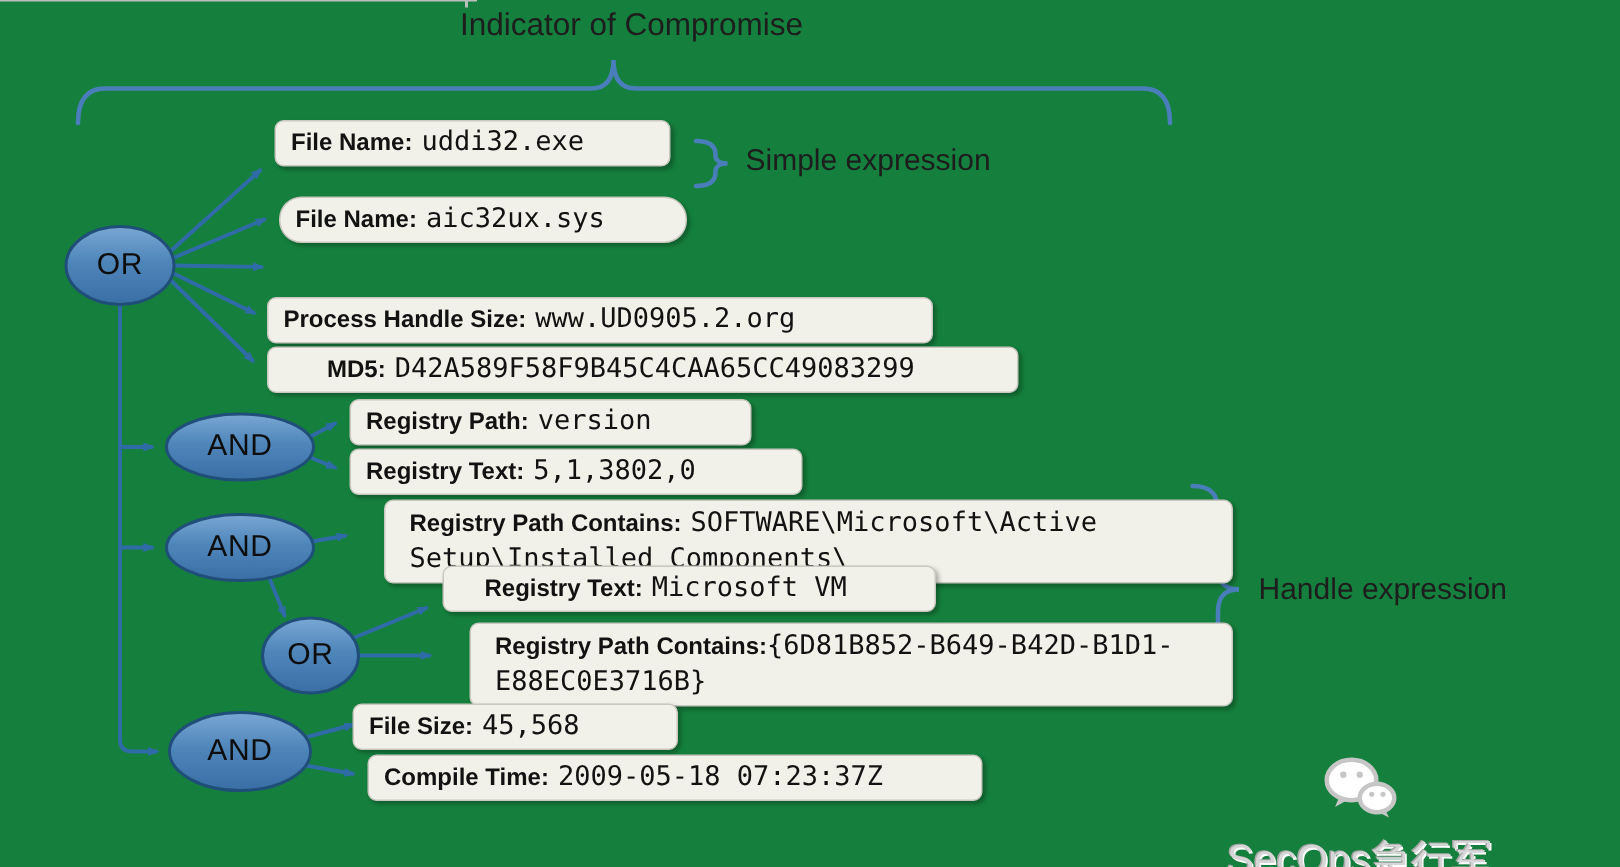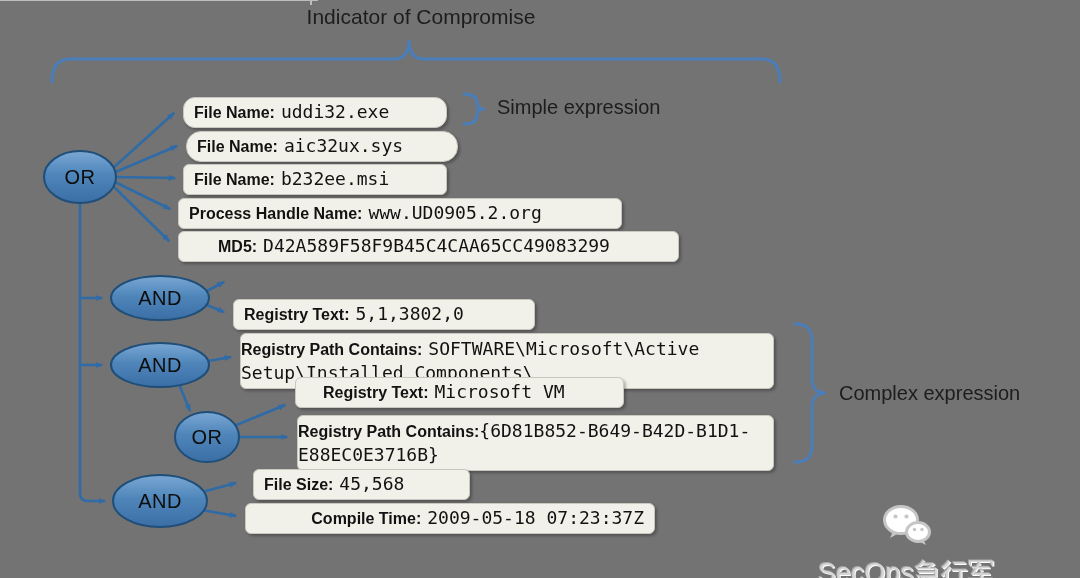--- a/index.html
+++ b/index.html
@@ -1,38 +1,38 @@
 <!DOCTYPE html>
 <html><head>
 <meta charset="utf-8">
 <style>
   html,body{margin:0;padding:0;background:#ffffff;}
   #stage{
-    position:relative;width:1080px;height:578px;background:#737373;overflow:hidden;
+    position:relative;width:1080px;height:578px;background:#15803d;overflow:hidden;
     font-family:"Liberation Sans",sans-serif;
   }
   .abs{position:absolute;}
   #svg-layer{position:absolute;left:0;top:0;width:1080px;height:578px;}
   
   .fig-title{left:271px;top:5px;width:300px;text-align:center;font-size:21px;color:#1d1d1d;}
   .expr-label{font-size:20px;color:#1d1d1d;white-space:nowrap;}
   #simple-label{left:497px;top:96px;}
   #complex-label{left:839px;top:382px;}
   
   .node-label{
     transform:translate(-50%,-50%);font-weight:normal;font-size:20px;color:#0d0d0d;
     letter-spacing:.5px;white-space:nowrap;
   }
   
   .box{
     background:#f2f1e9;border:1px solid #c9c8c0;border-radius:6px;
     padding:2px 10px;line-height:24px;box-shadow:2px 2px 3px rgba(0,0,0,0.28);
     color:#121212;
   }
-  .box.two-line{padding:3px 0;line-height:23px;}
+  .box.two-line{padding:3px 16px;line-height:23px;margin-left:16px;}
   .box b{font-weight:bold;font-size:16px;font-family:"Liberation Sans",sans-serif;}
   .box .val{font-family:"DejaVu Sans Mono",monospace;font-size:18px;margin-left:6px;}
   .box .val.no-gap{margin-left:0;}
   
   .caption{left:4px;top:545px;font-family:"DejaVu Sans",sans-serif;font-weight:bold;font-size:17px;color:#0b0b0b;}
   
   #watermark{left:818px;top:503px;display:flex;align-items:center;gap:6px;flex-direction:column;}
   #watermark .wm-text{
     font-size:27px;color:#d6d6d6;white-space:nowrap;
     text-shadow:-1px -1px 0 #a8a8a8, 1px 1px 0 #ffffff;
@@ -89,59 +89,59 @@
 
     <ellipse cx="80" cy="177" rx="36" ry="26" fill="url(#nodeGrad)" stroke="#1f4e79" stroke-width="2"></ellipse>
     <ellipse cx="160" cy="298" rx="49" ry="22" fill="url(#nodeGrad)" stroke="#1f4e79" stroke-width="2"></ellipse>
     <ellipse cx="160" cy="365" rx="49" ry="22" fill="url(#nodeGrad)" stroke="#1f4e79" stroke-width="2"></ellipse>
     <ellipse cx="207" cy="437" rx="32" ry="25" fill="url(#nodeGrad)" stroke="#1f4e79" stroke-width="2"></ellipse>
     <ellipse cx="160" cy="501" rx="47" ry="26" fill="url(#nodeGrad)" stroke="#1f4e79" stroke-width="2"></ellipse>
   </svg>
 
   <div class="abs fig-title">Indicator of Compromise</div>
   <div class="abs expr-label" id="simple-label">Simple expression</div>
-  <div class="abs expr-label" id="complex-label">Complex expression</div>
+  <div class="abs expr-label" id="complex-label">Handle expression</div>
 
   <div class="abs node-label" style="left:80px;top:177px;">OR</div>
   <div class="abs node-label" style="left:160px;top:298px;">AND</div>
   <div class="abs node-label" style="left:160px;top:365px;">AND</div>
   <div class="abs node-label" style="left:207px;top:437px;">OR</div>
   <div class="abs node-label" style="left:160px;top:501px;">AND</div>
 
-  <div class="abs box" style="left:183px;top:97px;width:242px;border-radius:12px;">
+  <div class="abs box" style="left:183px;top:80px;width:242px;">
     <b>File Name:</b><span class="val">uddi32.exe</span>
   </div>
   <div class="abs box" style="left:186px;top:131px;width:250px;border-radius:15px;">
     <b>File Name:</b><span class="val">aic32ux.sys</span>
   </div>
-  <div class="abs box" style="left:183px;top:164px;width:242px;">
-    <b>File Name:</b><span class="val">b232ee.msi</span>
-  </div>
   <div class="abs box" style="left:178px;top:198px;width:422px;">
-    <b>Process Handle Name:</b><span class="val">www.UD0905.2.org</span>
+    <b>Process Handle Size:</b><span class="val">www.UD0905.2.org</span>
   </div>
   <div class="abs box" style="left:178px;top:231px;width:450px;padding-left:39px;">
     <b>MD5:</b><span class="val">D42A589F58F9B45C4CAA65CC49083299</span>
+  </div>
+  <div class="abs box" style="left:233px;top:266px;width:246px;">
+    <b>Registry Path:</b><span class="val">version</span>
   </div>
   <div class="abs box" style="left:233px;top:299px;width:280px;">
     <b>Registry Text:</b><span class="val">5,1,3802,0</span>
   </div>
   <div class="abs box two-line" style="left:240px;top:333px;width:532px;">
     <b>Registry Path Contains:</b><span class="val">SOFTWARE\Microsoft\Active Setup\Installed Components\</span>
   </div>
   <div class="abs box" style="left:295px;top:377px;width:290px;padding-left:27px;">
     <b>Registry Text:</b><span class="val">Microsoft VM</span>
   </div>
   <div class="abs box two-line" style="left:297px;top:415px;width:475px;">
     <b>Registry Path Contains:</b><span class="val no-gap">{6D81B852-B649-B42D-B1D1-E88EC0E3716B}</span>
   </div>
-  <div class="abs box" style="left:253px;top:469px;width:195px;">
+  <div class="abs box" style="left:235px;top:469px;width:195px;">
     <b>File Size:</b><span class="val">45,568</span>
   </div>
-  <div class="abs box" style="left:245px;top:503px;width:388px;text-align:right;">
+  <div class="abs box" style="left:245px;top:503px;width:388px;">
     <b>Compile Time:</b><span class="val">2009-05-18 07:23:37Z</span>
   </div>
 
 
   <div class="abs" id="watermark">
     <svg width="52" height="46" viewBox="0 0 52 46">
       <ellipse cx="20" cy="17" rx="16.5" ry="13.5" fill="#ffffff" stroke="#c6c6c6" stroke-width="3"></ellipse>
       <path d="M 12 28 L 9 35 L 18 30 Z" fill="#c6c6c6"></path>
       <circle cx="14.5" cy="13.5" r="2.1" fill="#c6c6c6"></circle>
       <circle cx="25.5" cy="13.5" r="2.1" fill="#c6c6c6"></circle>

